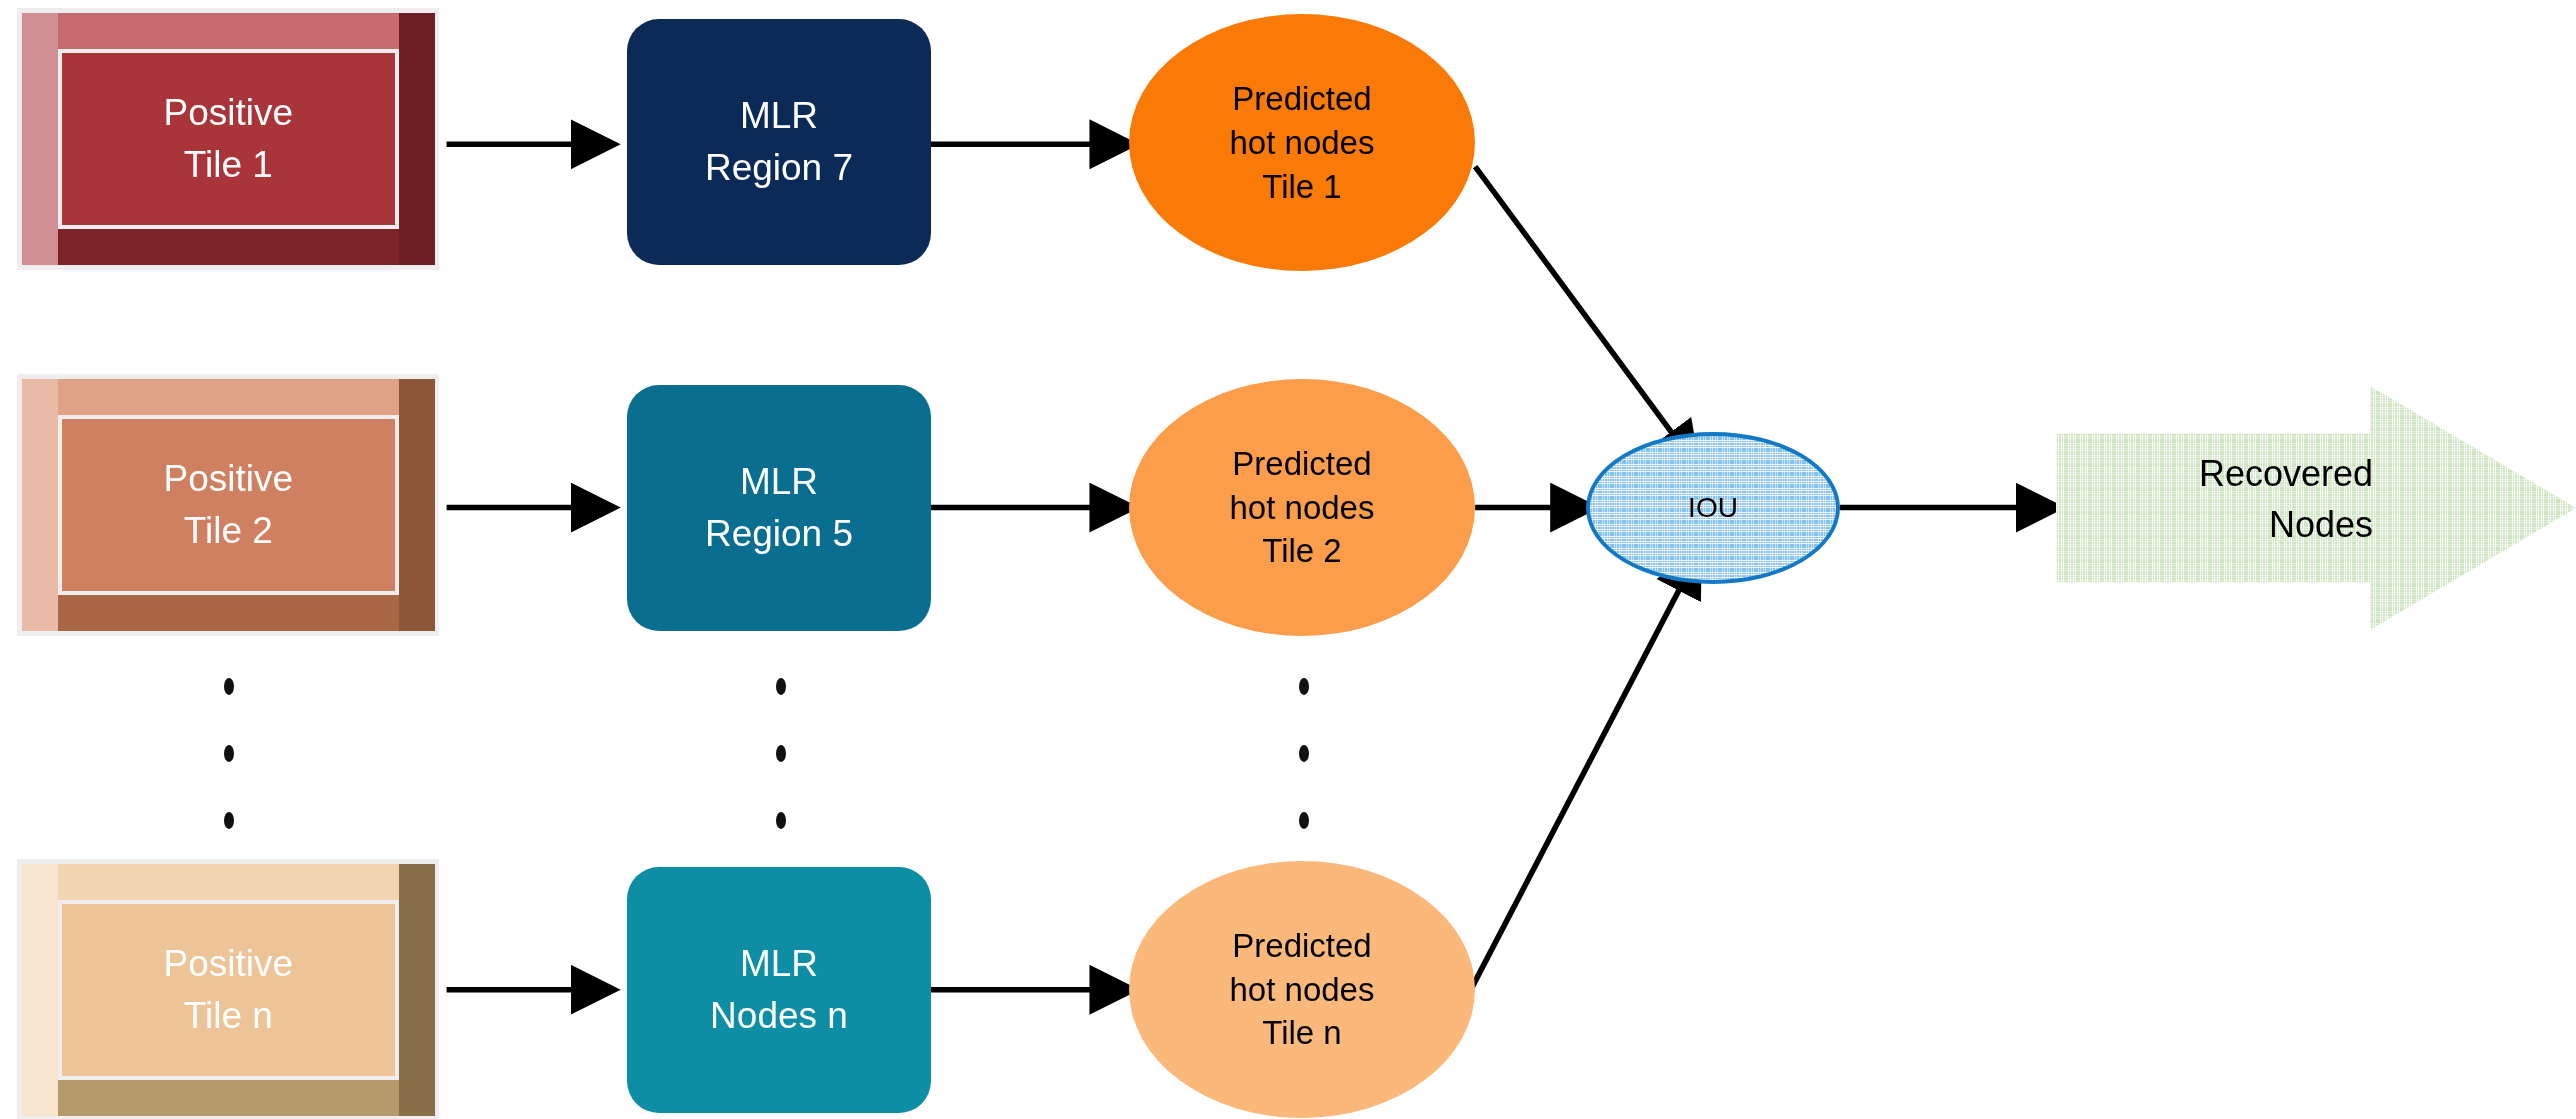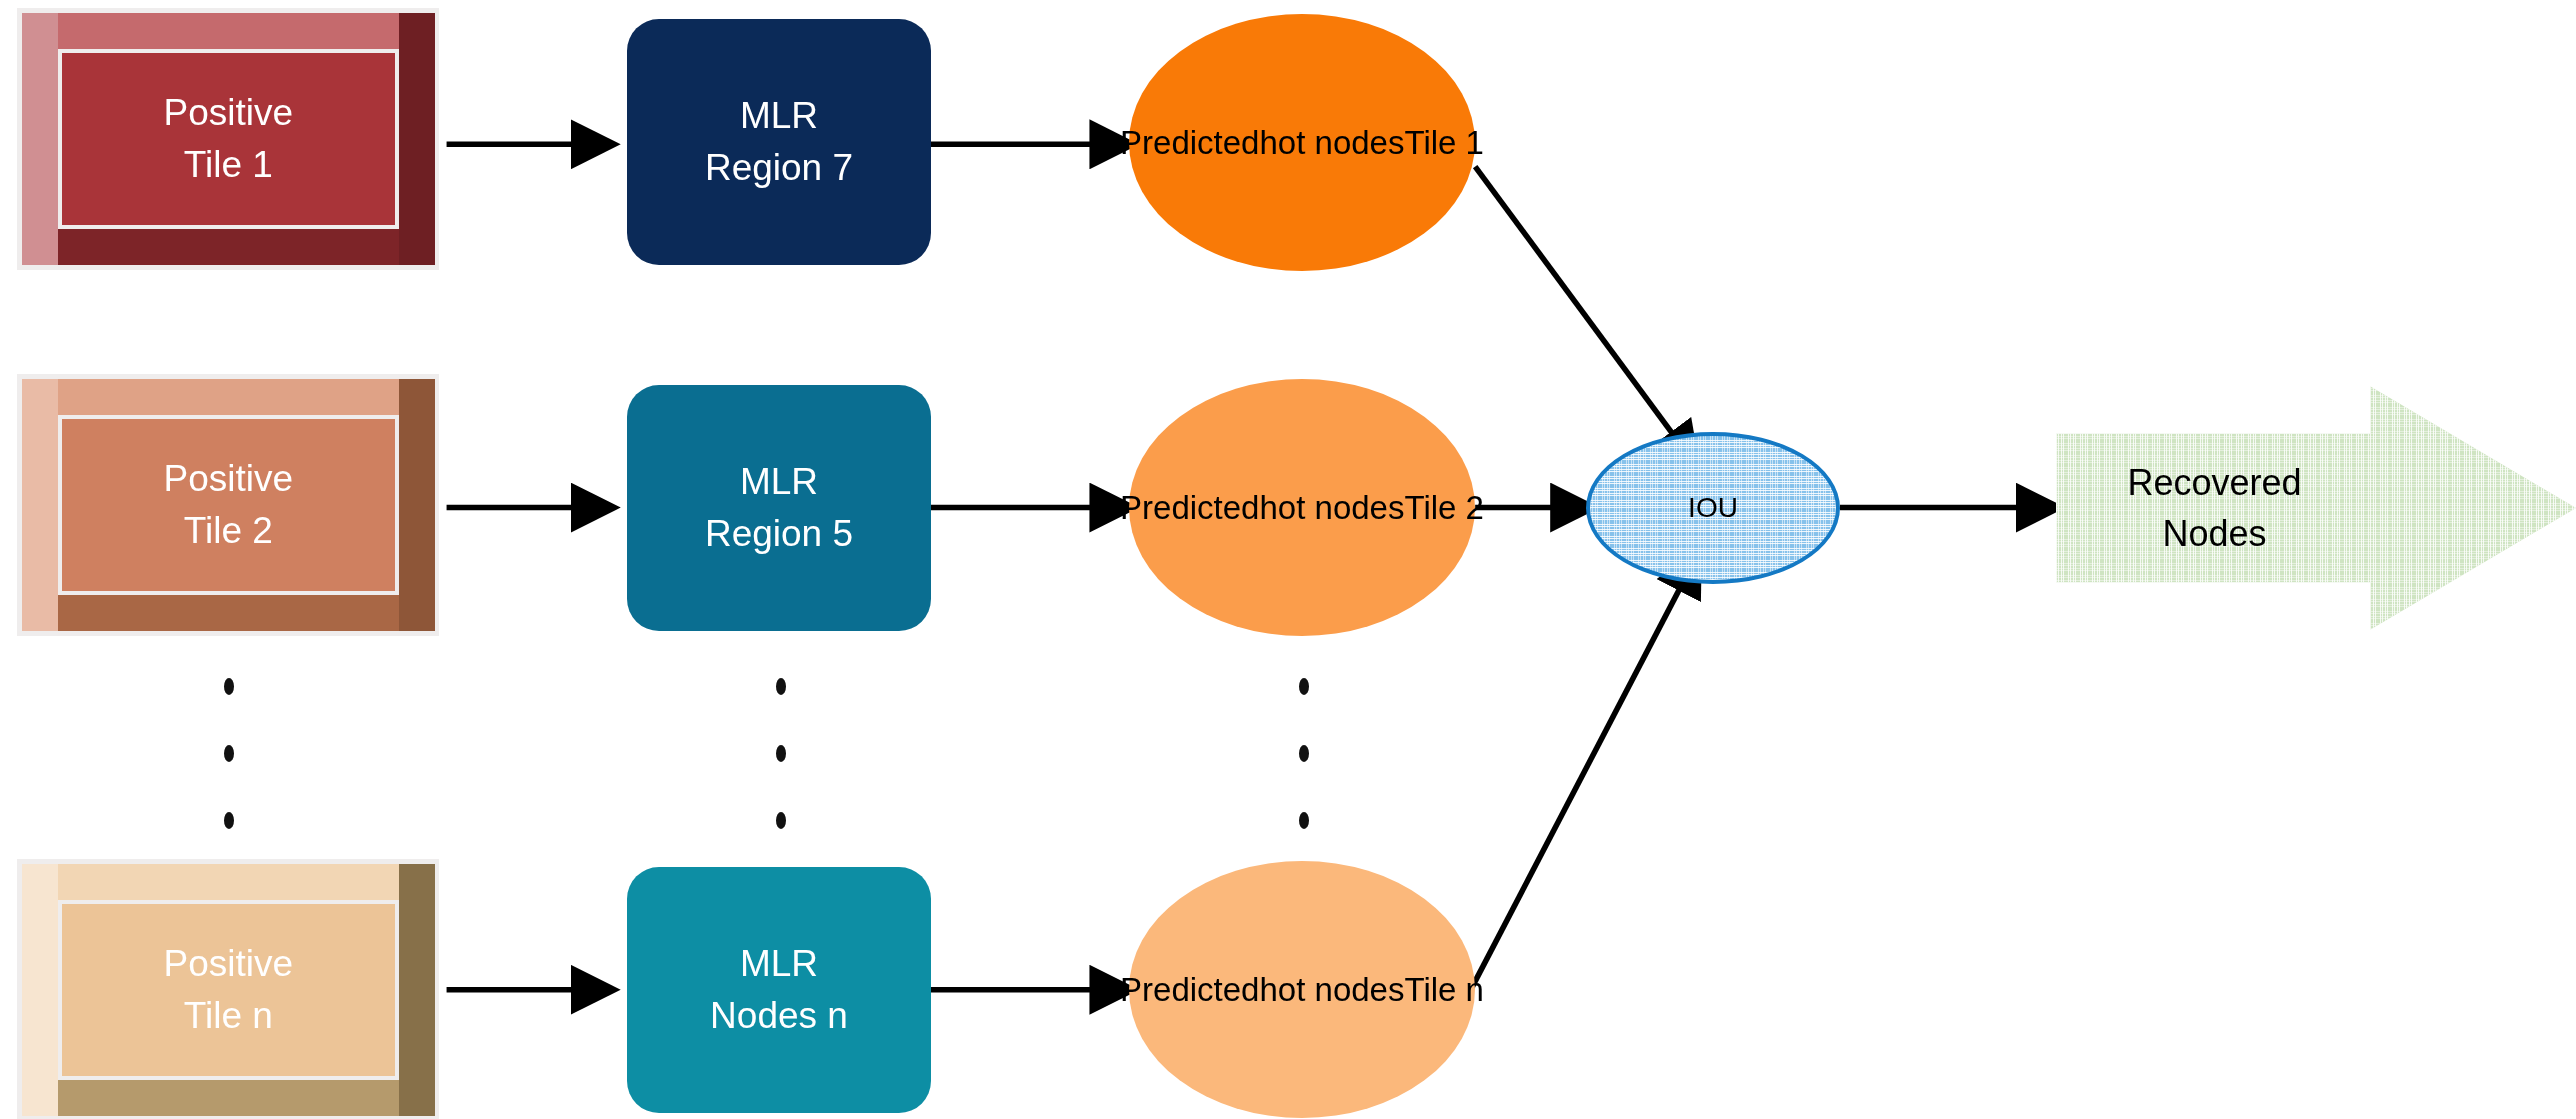--- a/index.html
+++ b/index.html
@@ -93,21 +93,21 @@
     line-height: 1.40;
     white-space: nowrap;
   }
 
   
   .ellipse {
     position: absolute;
     box-sizing: border-box;
     border-radius: 50%;
     display: flex;
-    flex-direction: row;
+    flex-direction: column;
     align-items: center;
     justify-content: center;
     color: #000000;
     font-size: 33px;
     line-height: 1.32;
     white-space: nowrap;
   }
 
   
   .iou {
@@ -297,19 +297,19 @@
     <span>Predicted</span>
     <span>hot nodes</span>
     <span>Tile n</span>
   </div>
 
   <div class="iou" style="left: 1586px; top: 432px; width: 254px; height: 152px; border-color: rgb(20, 121, 196); background-color: rgb(135, 194, 235);">
     <span>IOU</span>
   </div>
 
   <div class="block-arrow" style="left: 2056px; top: 373px; width: 520px; height: 270px; background-color: rgb(207, 228, 194);"></div>
-  <div class="block-arrow-label" style="left:2056px; top:373px; width:317px; height:270px;">
+  <div class="block-arrow-label" style="left:2056px; top:364px; width:317px; height:270px;align-items:flex-end;">
     <span>Recovered</span>
     <span>Nodes</span>
   </div>
 
 </div>
 
 
 </body></html>

